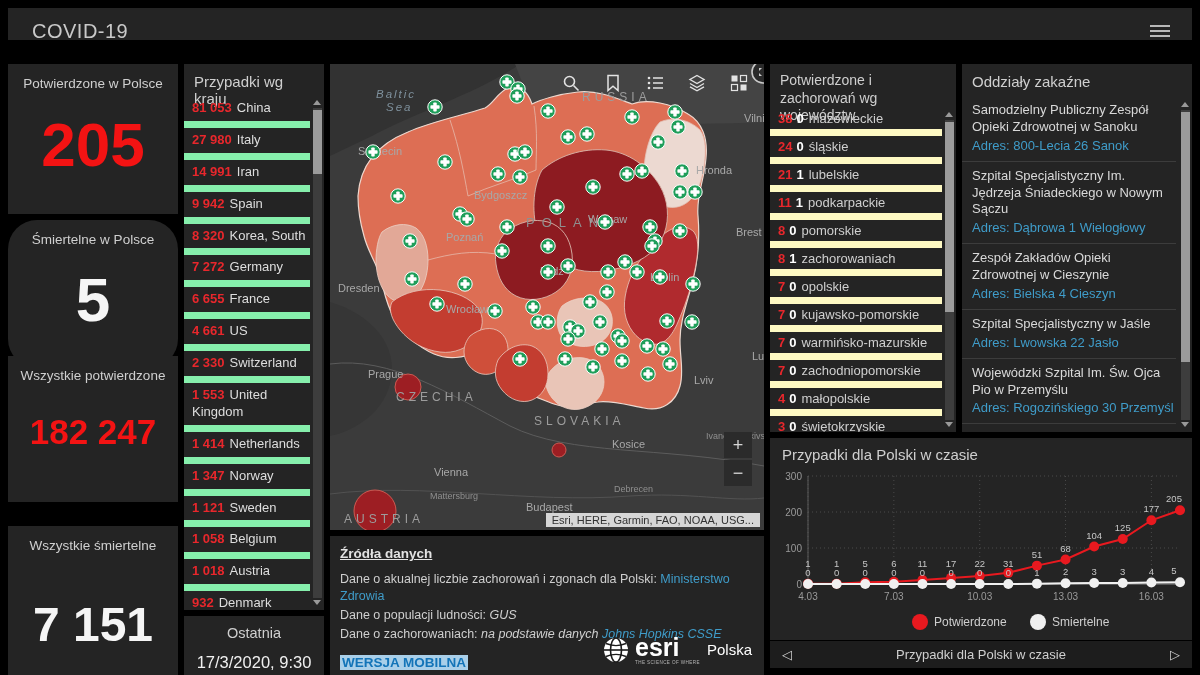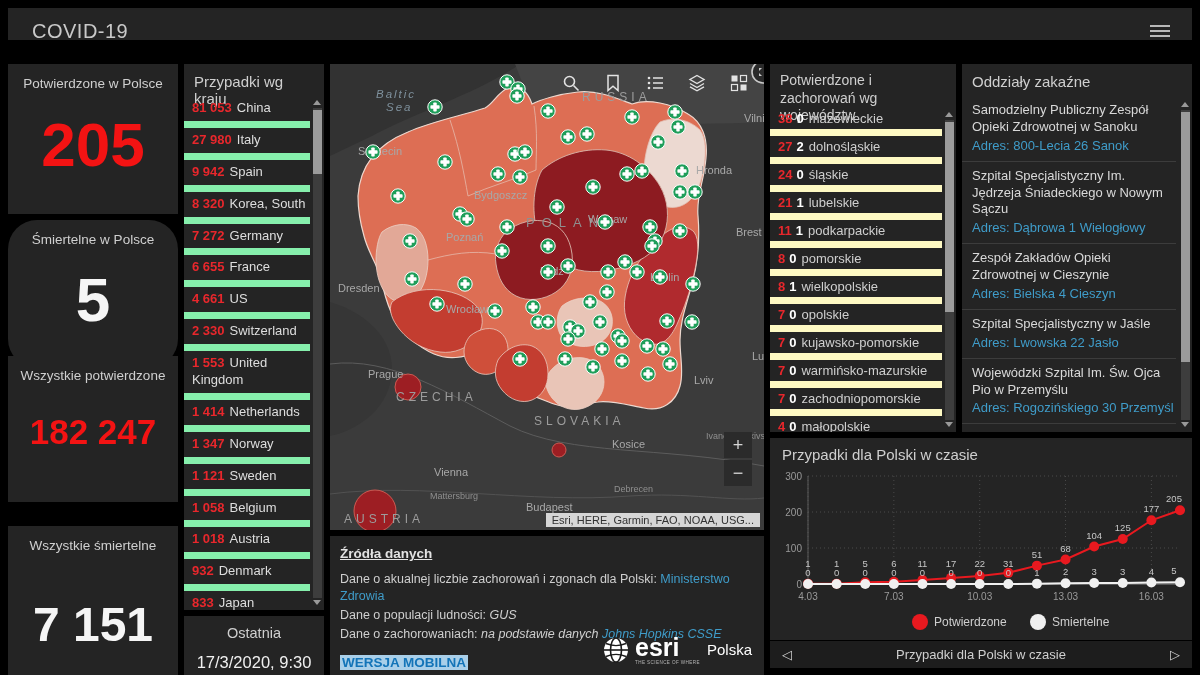--- a/index.html
+++ b/index.html
@@ -120,20 +120,21 @@
 <div class="panel stat" id="stat4">
   <div class="lbl">Wszystkie śmiertelne</div>
   <div class="num white">7 151</div>
 </div>
 
 <div class="panel" id="countries">
   <div class="ptitle">Przypadki wg kraju</div>
   <div class="clist" id="country-list">
       <div class="crow"><span class="cval">81 053</span><span class="cname">China</span></div>
       <div class="crow"><span class="cval">27 980</span><span class="cname">Italy</span></div>
+      <div class="crow"><span class="cval">14 991</span><span class="cname">Iran</span></div>
       <div class="crow"><span class="cval">9 942</span><span class="cname">Spain</span></div>
       <div class="crow"><span class="cval">8 320</span><span class="cname">Korea, South</span></div>
       <div class="crow"><span class="cval">7 272</span><span class="cname">Germany</span></div>
       <div class="crow"><span class="cval">6 655</span><span class="cname">France</span></div>
       <div class="crow"><span class="cval">4 661</span><span class="cname">US</span></div>
       <div class="crow"><span class="cval">2 330</span><span class="cname">Switzerland</span></div>
       <div class="crow"><span class="cval">1 553</span><span class="cname">United Kingdom</span></div>
       <div class="crow"><span class="cval">1 414</span><span class="cname">Netherlands</span></div>
       <div class="crow"><span class="cval">1 347</span><span class="cname">Norway</span></div>
       <div class="crow"><span class="cval">1 121</span><span class="cname">Sweden</span></div>
@@ -632,26 +633,25 @@
       <div class="etag">THE SCIENCE OF WHERE</div>
     </div>
     <div class="eregion">Polska</div>
   </div>
 </div>
 
 <div class="panel" id="voiv">
   <div class="ptitle">Potwierdzone i zachorowań wg województw</div>
   <div class="vlist" id="voiv-list">
       <div class="vrow"><span class="vconf">38</span><span class="vdeath">0</span><span class="vname">mazowieckie</span></div>
-      <div class="vrow"><span class="vconf">27</span><span class="vdeath">2</span><span class="vname">dolnośląskie</span></div>
       <div class="vrow"><span class="vconf">24</span><span class="vdeath">0</span><span class="vname">śląskie</span></div>
       <div class="vrow"><span class="vconf">21</span><span class="vdeath">1</span><span class="vname">lubelskie</span></div>
       <div class="vrow"><span class="vconf">11</span><span class="vdeath">1</span><span class="vname">podkarpackie</span></div>
       <div class="vrow"><span class="vconf">8</span><span class="vdeath">0</span><span class="vname">pomorskie</span></div>
-      <div class="vrow"><span class="vconf">8</span><span class="vdeath">1</span><span class="vname">wielkopolskie</span></div>
+      <div class="vrow"><span class="vconf">8</span><span class="vdeath">1</span><span class="vname">zachorowaniach</span></div>
       <div class="vrow"><span class="vconf">7</span><span class="vdeath">0</span><span class="vname">opolskie</span></div>
       <div class="vrow"><span class="vconf">7</span><span class="vdeath">0</span><span class="vname">kujawsko-pomorskie</span></div>
       <div class="vrow"><span class="vconf">7</span><span class="vdeath">0</span><span class="vname">warmińsko-mazurskie</span></div>
       <div class="vrow"><span class="vconf">7</span><span class="vdeath">0</span><span class="vname">zachodniopomorskie</span></div>
       <div class="vrow"><span class="vconf">4</span><span class="vdeath">0</span><span class="vname">małopolskie</span></div>
       <div class="vrow"><span class="vconf">3</span><span class="vdeath">0</span><span class="vname">świętokrzyskie</span></div>
       <div class="vrow"><span class="vconf">2</span><span class="vdeath">0</span><span class="vname">lubuskie</span></div>
     </div>
   <div class="caret up" style="top:48px;"></div>
   <div class="sb-track" style="top:56px;bottom:12px;"></div>

